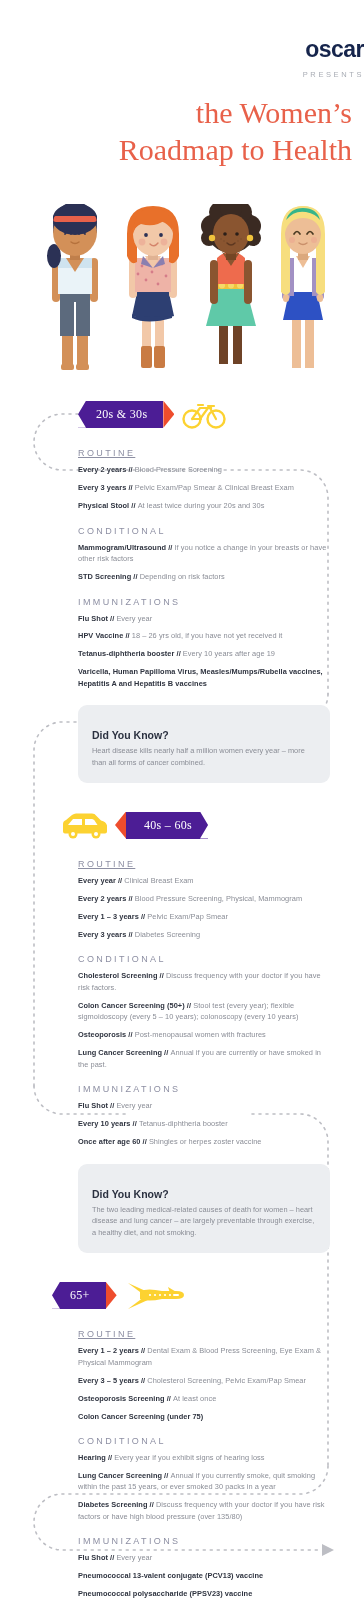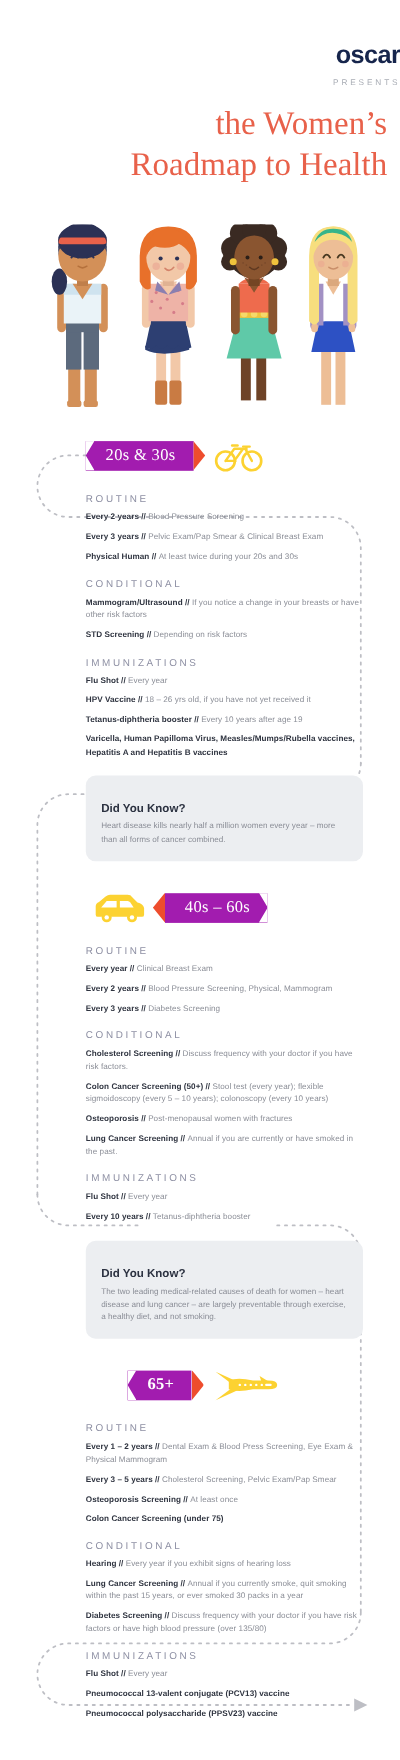--- a/index.html
+++ b/index.html
@@ -66,33 +66,33 @@
   
   .section { position: relative; z-index: 2; }
 
   .banner-row {
     display: flex;
     align-items: center;
     height: 40px;
     position: relative;
   }
   .banner-row.left-icon { justify-content: flex-start; padding-left: 78px; }
-  .banner-row.right-icon { justify-content: flex-start; padding-left: 84px; }
+  .banner-row.right-icon { justify-content: flex-start; padding-left: 60px; }
 
   .age-banner {
     position: relative;
-    background: #a21caf;
+    background: #4c1d95;
     height: 27px;
     display: flex;
     align-items: center;
     justify-content: flex-start;
     padding: 0 16px 0 18px;
     color: #ffffff;
     font-family: "Liberation Serif", serif;
-    font-size: 15px;
+    font-size: 12px;
     letter-spacing: 0.3px;
     white-space: nowrap;
   }
   
   .age-banner::before {
     content: "";
     position: absolute;
     left: 0; top: 0;
     width: 8px; height: 27px;
     background: #ffffff;
@@ -131,21 +131,21 @@
   }
 
   .cat-head {
     font-size: 9px;
     letter-spacing: 2.4px;
     color: #8d8fa3;
     margin-top: 14px;
     margin-bottom: 6px;
     font-weight: normal;
   }
-  .cat-head:first-child { margin-top: 0; }
+  .cat-head:first-child { margin-top: 0; text-decoration: underline; }
 
   .item {
     font-size: 7.4px;
     line-height: 1.55;
     color: #8a8d96;
     margin-bottom: 6.5px;
     letter-spacing: 0.05px;
   }
   .item b {
     color: #2f3440;
@@ -391,21 +391,21 @@
           <path d="M27 7 h6 M30 7 v3" stroke="#fcd231" stroke-width="2.2" stroke-linecap="round"></path>
           <path d="M17 6 h5" stroke="#fcd231" stroke-width="2.2" stroke-linecap="round"></path>
         </svg>
       </span>
     </div>
 
     <div class="content">
       <div class="cat-head">ROUTINE</div>
       <div class="item"><b>Every 2 years</b><span class="slashes"> // </span><span>Blood Pressure Screening</span></div>
       <div class="item"><b>Every 3 years</b><span class="slashes"> // </span><span>Pelvic Exam/Pap Smear &amp; Clinical Breast Exam</span></div>
-      <div class="item"><b>Physical Human</b><span class="slashes"> // </span><span>At least twice during your 20s and 30s</span></div>
+      <div class="item"><b>Physical Stool</b><span class="slashes"> // </span><span>At least twice during your 20s and 30s</span></div>
 
       <div class="cat-head">CONDITIONAL</div>
       <div class="item"><b>Mammogram/Ultrasound</b><span class="slashes"> // </span><span>If you notice a change in your breasts or have other risk factors</span></div>
       <div class="item"><b>STD Screening</b><span class="slashes"> // </span><span>Depending on risk factors</span></div>
 
       <div class="cat-head">IMMUNIZATIONS</div>
       <div class="item"><b>Flu Shot</b><span class="slashes"> // </span><span>Every year</span></div>
       <div class="item"><b>HPV Vaccine</b><span class="slashes"> // </span><span>18 – 26 yrs old, if you have not yet received it</span></div>
       <div class="item"><b>Tetanus-diphtheria booster</b><span class="slashes"> // </span><span>Every 10 years after age 19</span></div>
       <div class="item"><b>Varicella, Human Papilloma Virus, Measles/Mumps/Rubella vaccines, Hepatitis A and Hepatitis B vaccines</b></div>
@@ -432,41 +432,43 @@
       </span>
       <div class="age-banner flip">
         <span>40s – 60s</span>
       </div>
     </div>
 
     <div class="content">
       <div class="cat-head">ROUTINE</div>
       <div class="item"><b>Every year</b><span class="slashes"> // </span><span>Clinical Breast Exam</span></div>
       <div class="item"><b>Every 2 years</b><span class="slashes"> // </span><span>Blood Pressure Screening, Physical, Mammogram</span></div>
+      <div class="item"><b>Every 1 – 3 years</b><span class="slashes"> // </span><span>Pelvic Exam/Pap Smear</span></div>
       <div class="item"><b>Every 3 years</b><span class="slashes"> // </span><span>Diabetes Screening</span></div>
 
       <div class="cat-head">CONDITIONAL</div>
       <div class="item"><b>Cholesterol Screening</b><span class="slashes"> // </span><span>Discuss frequency with your doctor if you have risk factors.</span></div>
       <div class="item"><b>Colon Cancer Screening (50+)</b><span class="slashes"> // </span><span>Stool test (every year); flexible sigmoidoscopy (every 5 – 10 years); colonoscopy (every 10 years)</span></div>
       <div class="item"><b>Osteoporosis</b><span class="slashes"> // </span><span>Post-menopausal women with fractures</span></div>
       <div class="item"><b>Lung Cancer Screening</b><span class="slashes"> // </span><span>Annual if you are currently or have smoked in the past.</span></div>
 
       <div class="cat-head">IMMUNIZATIONS</div>
       <div class="item"><b>Flu Shot</b><span class="slashes"> // </span><span>Every year</span></div>
       <div class="item"><b>Every 10 years</b><span class="slashes"> // </span><span>Tetanus-diphtheria booster</span></div>
+      <div class="item"><b>Once after age 60</b><span class="slashes"> // </span><span>Shingles or herpes zoster vaccine</span></div>
 
       <div class="dyk">
         <div class="dyk-title">Did You Know?</div>
         <div class="dyk-body">The two leading medical-related causes of death for women – heart disease and lung cancer – are largely preventable through exercise, a healthy diet, and not smoking.</div>
       </div>
     </div>
   </div>
 
   <div class="section" style="margin-top:22px;">
-    <div class="banner-row left-icon" style="padding-left:116px;font-weight:bold;">
+    <div class="banner-row left-icon" style="padding-left:52px;">
       <div class="age-banner">
         <span>65+</span>
       </div>
       <span class="vehicle-icon">
         <svg width="62" height="36" viewBox="0 0 62 36" fill="none">
           <path d="M4 6 L26 16 L20 18 z" fill="#fcd231"></path>
           <path d="M4 32 L26 22 L20 20 z" fill="#fcd231"></path>
           <path d="M16 14 q8 -3 22 0 h14 q8 0 8 4 q0 4 -8 4 h-14 q-14 3 -22 0 z" fill="#fcd231"></path>
           <path d="M44 10 L54 16 L46 16 z" fill="#fcd231"></path>
           <g fill="#ffffff">

